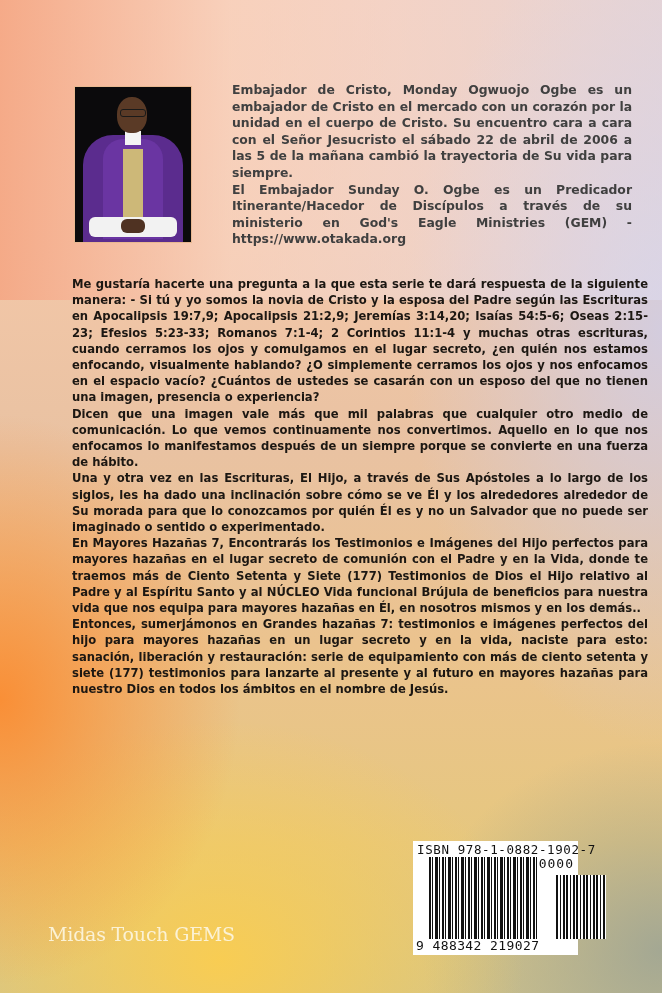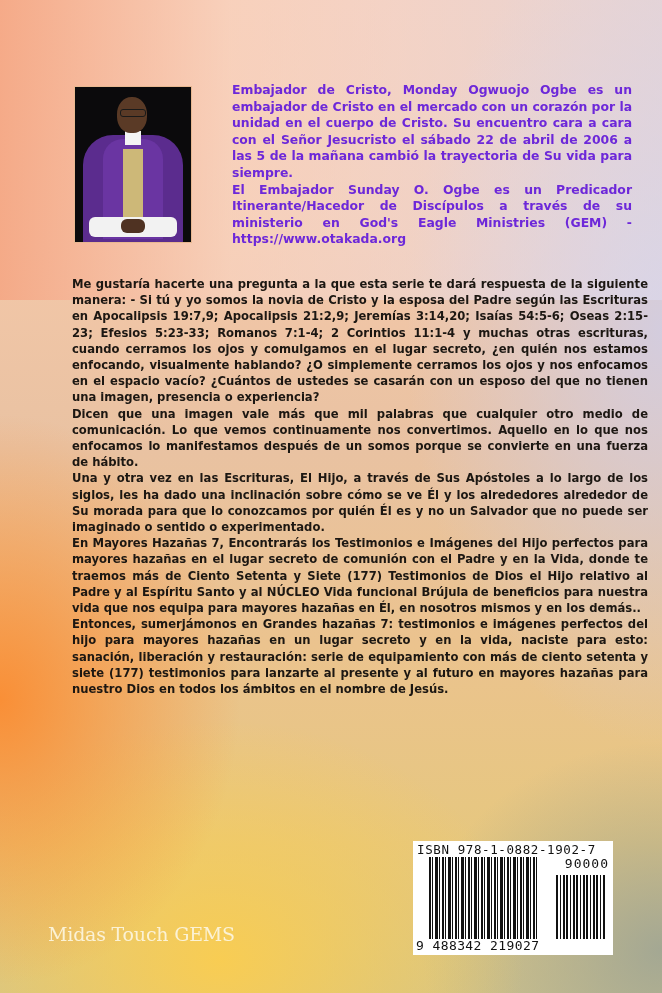--- a/index.html
+++ b/index.html
@@ -26,39 +26,39 @@
     .portrait .glasses { position:absolute; left:45px; top:22px; width:24px; height:6px; border:1px solid #1a1a1a; border-radius:3px; }
     .portrait .collar { position:absolute; left:50px; top:44px; width:16px; height:14px; background:#f4f4f4; }
     .portrait .robe { position:absolute; left:8px; top:48px; width:100px; height:112px; background:#5b2c8e; border-radius:30px 30px 0 0; }
     .portrait .robe2 { position:absolute; left:28px; top:52px; width:60px; height:100px; background:#6a35a2; border-radius:20px 20px 0 0; }
     .portrait .stole { position:absolute; left:48px; top:62px; width:20px; height:70px; background:#cdb878; }
     .portrait .sleeves { position:absolute; left:14px; top:130px; width:88px; height:20px; background:#f2f2f2; border-radius:6px; }
     .portrait .hands { position:absolute; left:46px; top:132px; width:24px; height:14px; background:#4f3222; border-radius:6px; }
 
     .bio {
       position:absolute; left:232px; top:82px; width:400px;
-      font-size:12.4px; line-height:16.6px; font-weight:bold; color:#6d28d9;
+      font-size:12.4px; line-height:16.6px; font-weight:bold; color:#404040;
       text-align:justify;
     }
     .bio p { margin:0; }
     .main {
       position:absolute; left:72px; top:276px; width:576px;
       font-size:11.6px; line-height:16.2px; font-weight:bold; color:#1c1712;
       text-align:justify;
     }
     .main p { margin:0; }
     .main p.gap { }
     .main p.first { margin-bottom:0; }
 
     .publisher {
       position:absolute; left:48px; top:923px;
       font-family:"DejaVu Serif", serif; font-size:19px; color:#fbf2d6; letter-spacing:-0.2px;
     }
     .barcode-box {
-      position:absolute; left:413px; top:841px; width:200px; height:114px; background:#ffffff;
+      position:absolute; left:413px; top:841px; width:165px; height:114px; background:#ffffff;
     }
     .isbn-text {
       position:absolute; left:4px; top:1px; font-family:"DejaVu Sans Mono", monospace; font-size:12.5px; color:#111; letter-spacing:0.6px; white-space:nowrap;
     }
     .price-text {
       position:absolute; right:4px; top:15px; font-family:"DejaVu Sans Mono", monospace; font-size:13px; color:#111; letter-spacing:1px;text-align:right;
     }
     .bars-main {
       position:absolute; left:16px; top:16px; width:110px; height:82px;
       background: repeating-linear-gradient(90deg, #111 0 2px, #fff 2px 3px, #111 3px 4px, #fff 4px 6px, #111 6px 9px, #fff 9px 10px, #111 10px 11px, #fff 11px 13px);
@@ -87,21 +87,21 @@
   <div class="hands"></div>
 </div>
 
 <div class="bio">
   <p>Embajador de Cristo, Monday Ogwuojo Ogbe es un embajador de Cristo en el mercado con un corazón por la unidad en el cuerpo de Cristo. Su encuentro cara a cara con el Señor Jesucristo el sábado 22 de abril de 2006 a las 5 de la mañana cambió la trayectoria de Su vida para siempre.</p>
   <p>El Embajador Sunday O. Ogbe es un Predicador Itinerante/Hacedor de Discípulos a través de su ministerio en God's Eagle Ministries (GEM) - https://www.otakada.org</p>
 </div>
 
 <div class="main">
   <p class="gap">Me gustaría hacerte una pregunta a la que esta serie te dará respuesta de la siguiente manera: - Si tú y yo somos la novia de Cristo y la esposa del Padre según las Escrituras en Apocalipsis 19:7,9; Apocalipsis 21:2,9; Jeremías 3:14,20; Isaías 54:5-6; Oseas 2:15-23; Efesios 5:23-33; Romanos 7:1-4; 2 Corintios 11:1-4 y muchas otras escrituras, cuando cerramos los ojos y comulgamos en el lugar secreto, ¿en quién nos estamos enfocando, visualmente hablando? ¿O simplemente cerramos los ojos y nos enfocamos en el espacio vacío? ¿Cuántos de ustedes se casarán con un esposo del que no tienen una imagen, presencia o experiencia?</p>
-  <p>Dicen que una imagen vale más que mil palabras que cualquier otro medio de comunicación. Lo que vemos continuamente nos convertimos. Aquello en lo que nos enfocamos lo manifestamos después de un somos porque se convierte en una fuerza de hábito.</p>
+  <p>Dicen que una imagen vale más que mil palabras que cualquier otro medio de comunicación. Lo que vemos continuamente nos convertimos. Aquello en lo que nos enfocamos lo manifestamos después de un siempre porque se convierte en una fuerza de hábito.</p>
   <p>Una y otra vez en las Escrituras, El Hijo, a través de Sus Apóstoles a lo largo de los siglos, les ha dado una inclinación sobre cómo se ve Él y los alrededores alrededor de Su morada para que lo conozcamos por quién Él es y no un Salvador que no puede ser imaginado o sentido o experimentado.</p>
   <p>En Mayores Hazañas 7, Encontrarás los Testimonios e Imágenes del Hijo perfectos para mayores hazañas en el lugar secreto de comunión con el Padre y en la Vida, donde te traemos más de Ciento Setenta y Siete (177) Testimonios de Dios el Hijo relativo al Padre y al Espíritu Santo y al NÚCLEO Vida funcional Brújula de beneficios para nuestra vida que nos equipa para mayores hazañas en Él, en nosotros mismos y en los demás..</p>
   <p>Entonces, sumerjámonos en Grandes hazañas 7: testimonios e imágenes perfectos del hijo para mayores hazañas en un lugar secreto y en la vida, naciste para esto: sanación, liberación y restauración: serie de equipamiento con más de ciento setenta y siete (177) testimonios para lanzarte al presente y al futuro en mayores hazañas para nuestro Dios en todos los ámbitos en el nombre de Jesús.</p>
 </div>
 
 <div class="publisher">Midas Touch GEMS</div>
 
 <div class="barcode-box">
   <div class="isbn-text">ISBN 978-1-0882-1902-7</div>
   <div class="price-text">90000</div>

